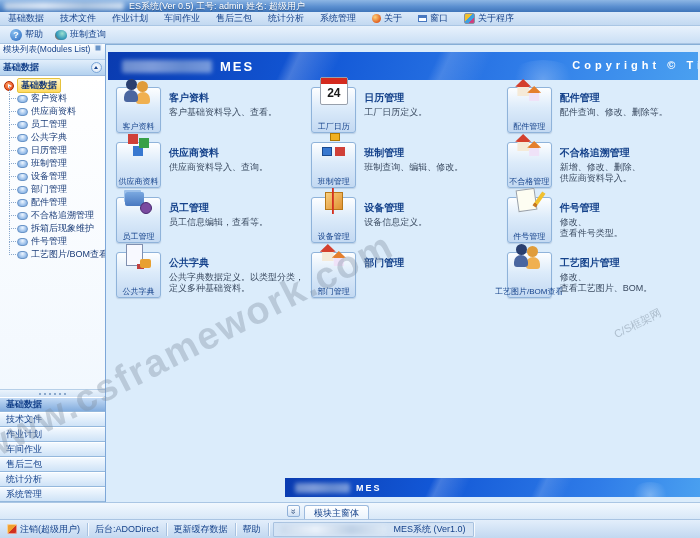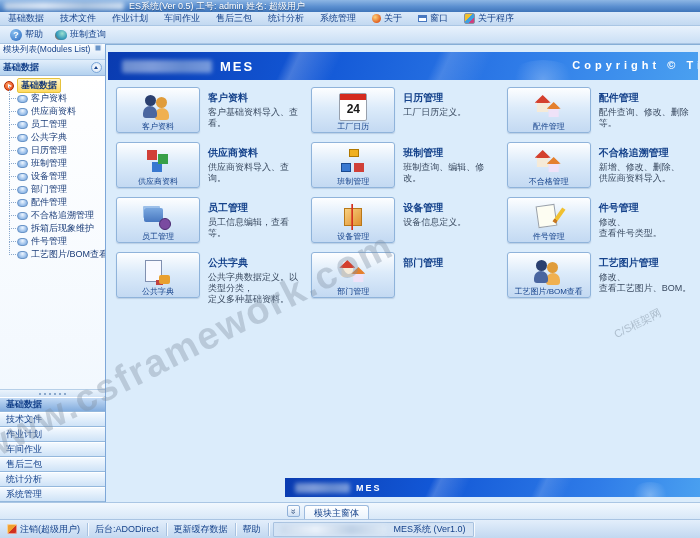--- a/index.html
+++ b/index.html
@@ -95,23 +95,23 @@
     background:linear-gradient(115deg,transparent 30%,rgba(255,255,255,.22) 32%,transparent 39%,transparent 55%,rgba(255,255,255,.16) 57%,transparent 64%);}
   .banner::after{content:"";position:absolute;right:120px;top:8px;width:70px;height:40px;border-radius:50%;
     background:radial-gradient(circle,rgba(255,255,255,.25),transparent 70%);}
   .banner-blur{width:90px;height:13px;margin:0 8px 0 14px;opacity:.5;}
   .banner-logo{font-size:13px;font-weight:bold;letter-spacing:2px;z-index:1;}
   .banner-copy{position:absolute;right:-6px;top:7px;font-size:11px;font-weight:bold;letter-spacing:4px;
     white-space:nowrap;z-index:1;}
   .tiles{position:absolute;left:10px;top:42px;right:4px;display:grid;
     grid-template-columns:1fr 1fr 1fr;grid-auto-rows:50px;column-gap:6px;row-gap:5px;}
   .tile{display:flex;align-items:flex-start;gap:8px;}
-  .tile-btn{flex:0 0 auto;width:84px;height:46px;border:1px solid #8fb3da;border-radius:3px;
+  .tile-btn{flex:0 0 auto;width:45px;height:46px;border:1px solid #8fb3da;border-radius:3px;
     background:linear-gradient(#fdfeff,#dcebfa 45%,#c3d9f2);box-shadow:0 1px 1px rgba(90,120,160,.25);
-    display:flex;flex-direction:column;align-items:center;justify-content:flex-end;cursor:pointer;box-sizing:border-box;}
+    display:flex;flex-direction:column;align-items:center;justify-content:flex-end;cursor:pointer;box-sizing:border-box;gap:16px;}
   .tile-btn-label{font-size:8px;color:#15428b;line-height:11px;white-space:nowrap;}
   .tile-ic{position:relative;display:block;width:28px;height:28px;margin:2px auto 0;flex:0 0 auto;box-sizing:border-box;}
   .tile-text{padding-top:4px;min-width:0;}
   .tile-title{font-size:10px;font-weight:bold;color:#15428b;margin-bottom:2px;white-space:nowrap;}
   .tile-desc{font-size:9px;color:#3a4a60;line-height:11px;white-space:pre-line;}
 
   
   .ic-people::before{content:"";position:absolute;left:1px;top:2px;width:11px;height:11px;border-radius:50%;
     background:#2a3f6f;box-shadow:11px 2px 0 #e09c3a;}
   .ic-people::after{content:"";position:absolute;left:-1px;top:13px;width:14px;height:12px;

